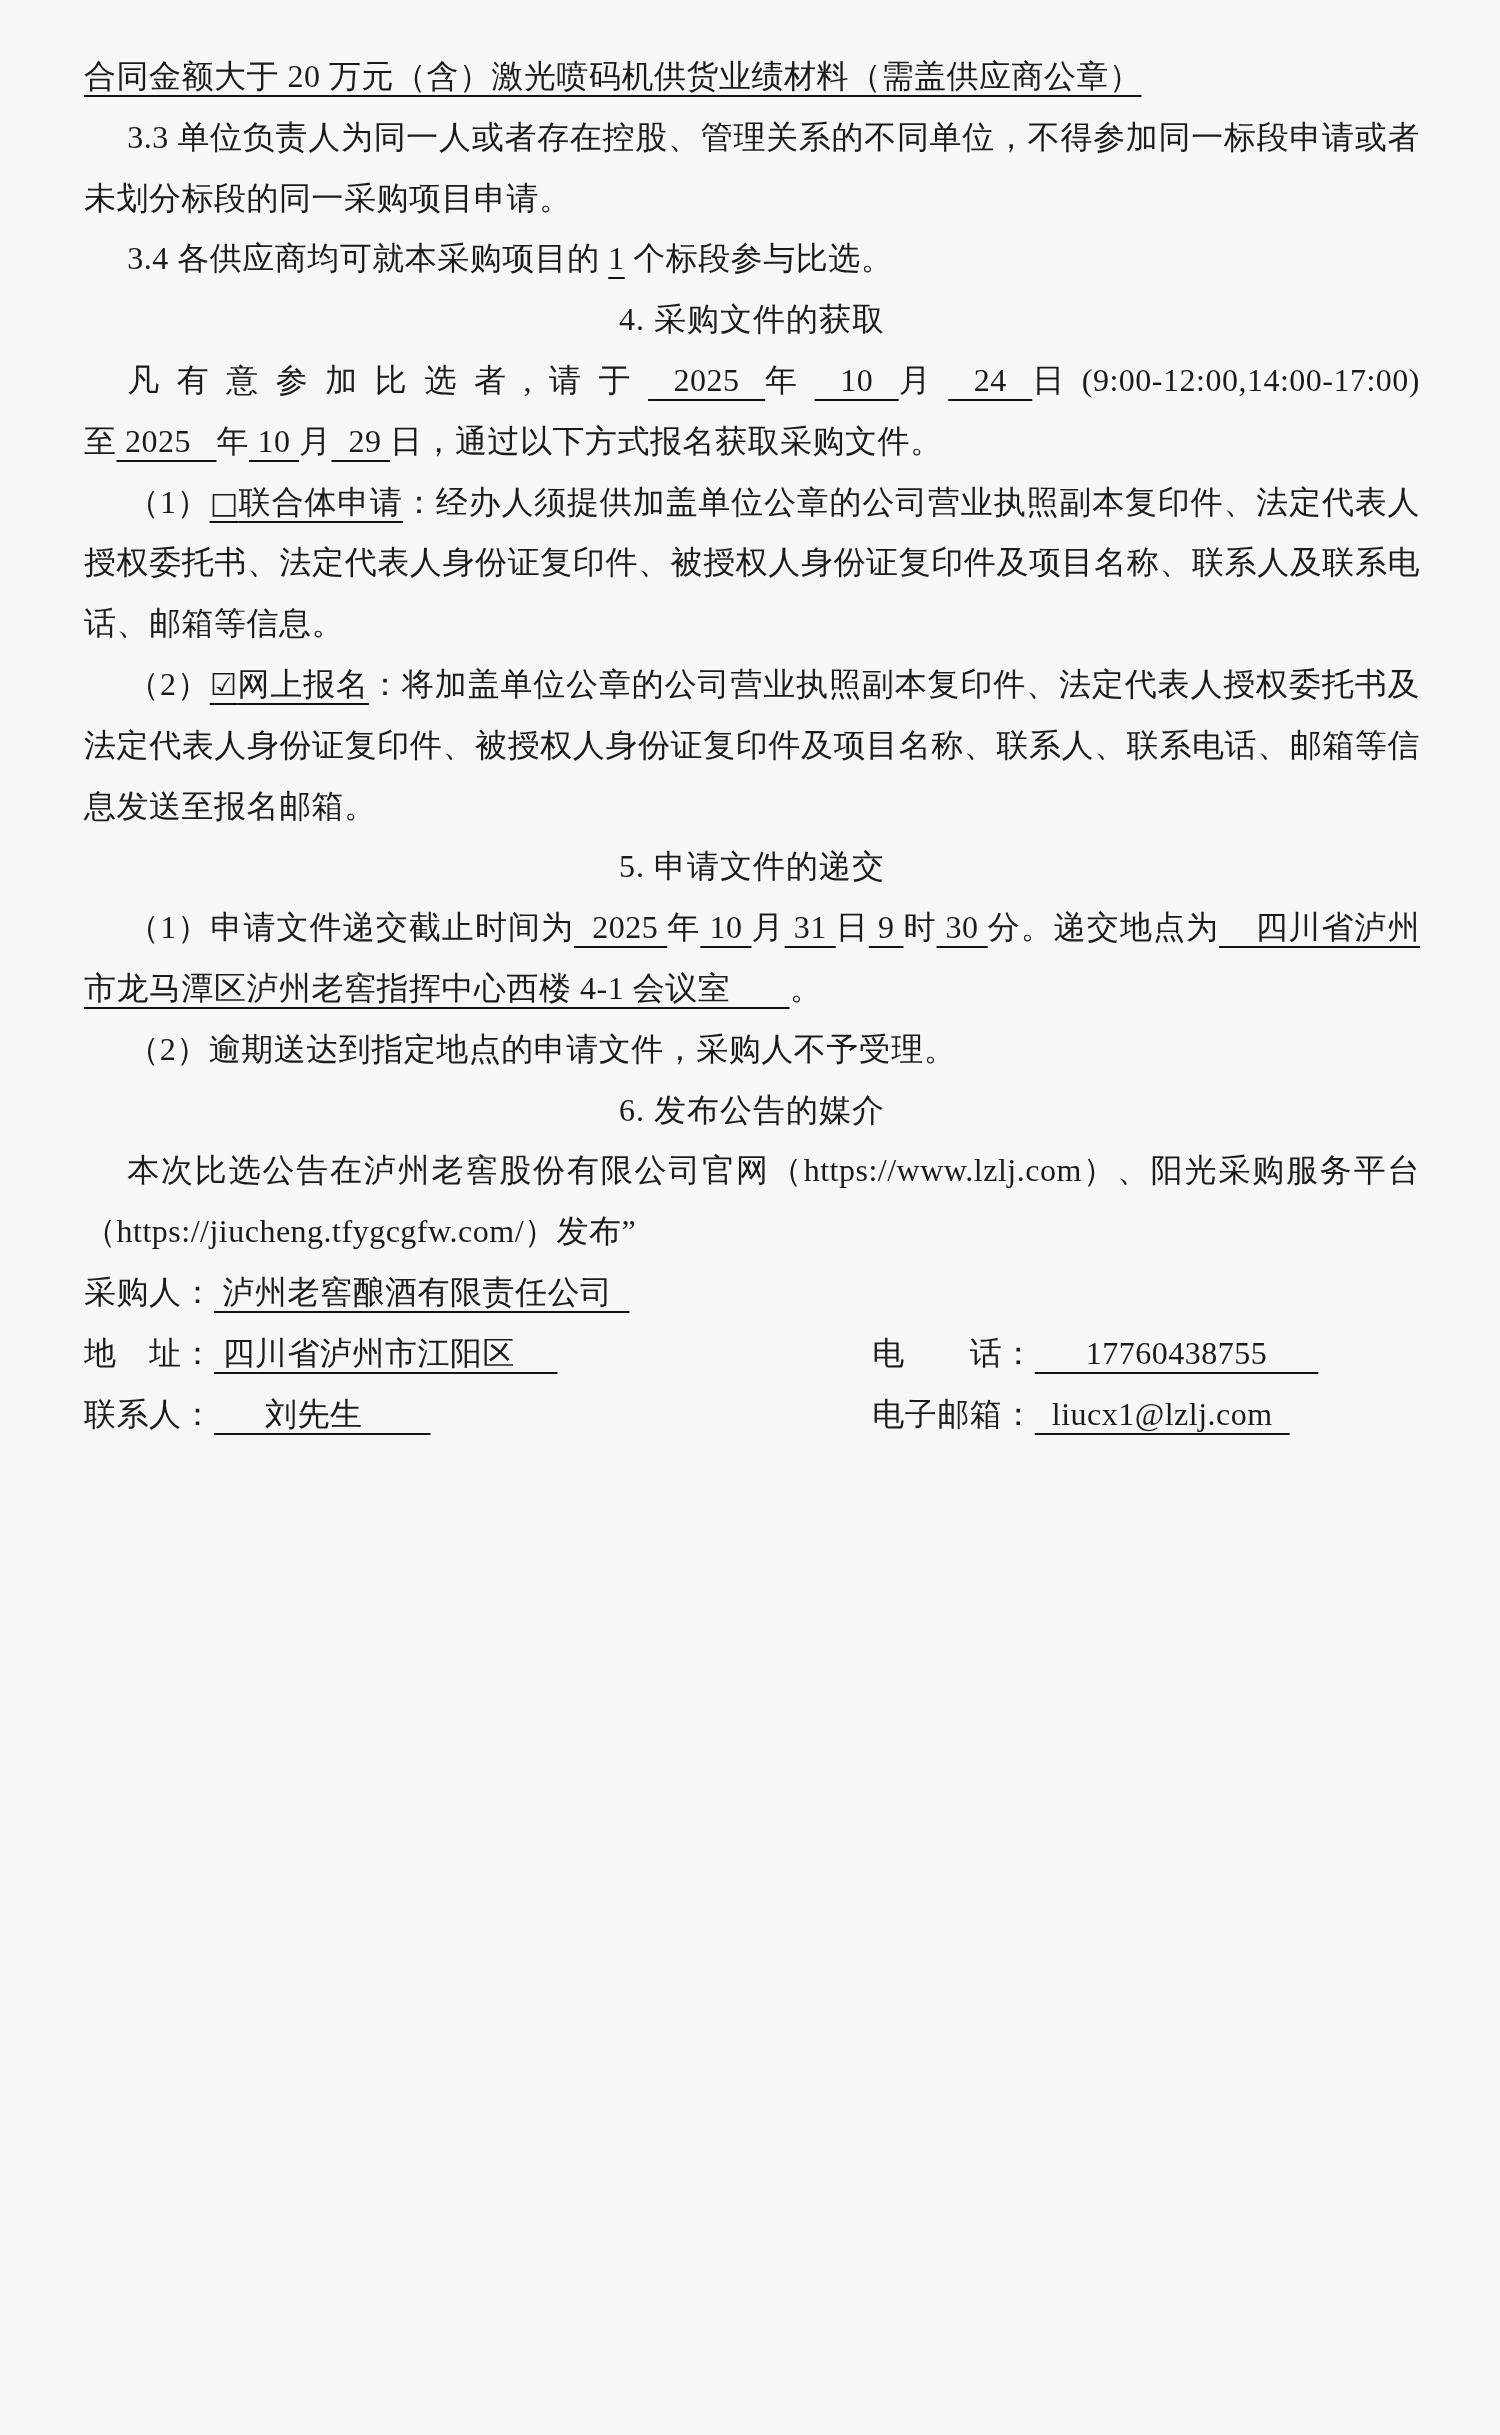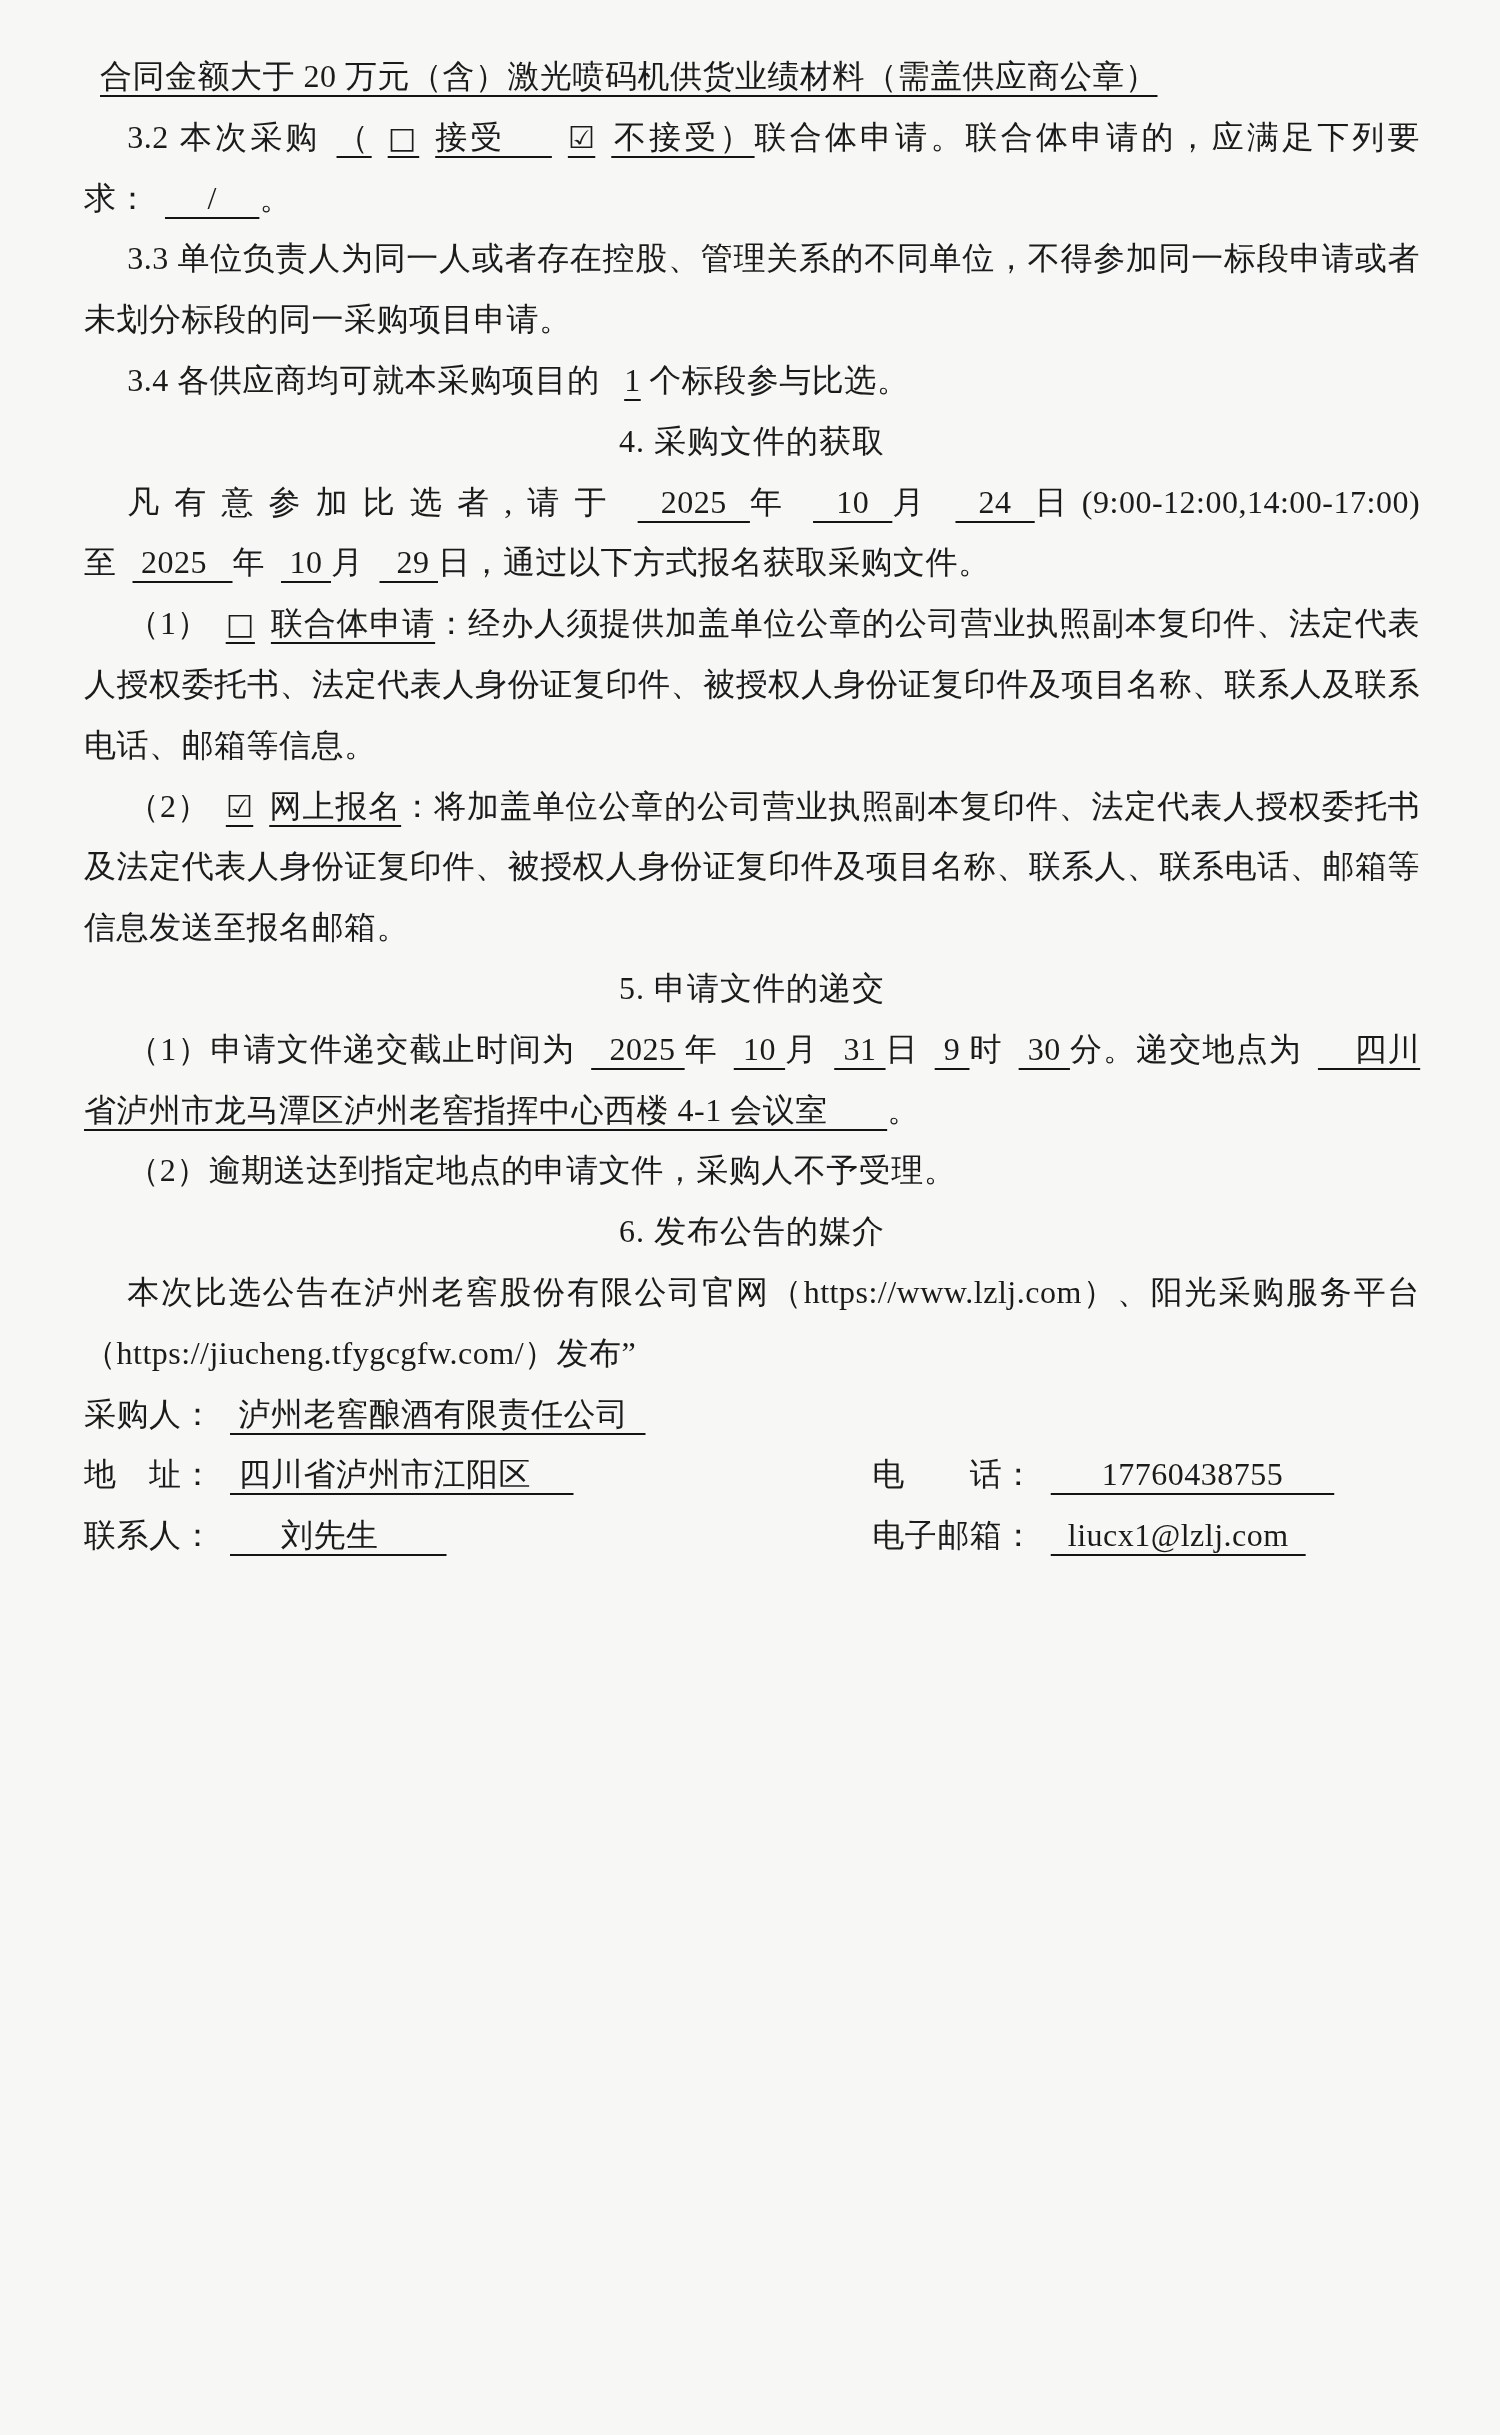--- a/index.html
+++ b/index.html
@@ -34,30 +34,28 @@
     display:flex;
     text-align:left;
   }
   .cell-left{ width:59%; }
   .cell-right{ flex:1; }
   .u{
     text-decoration:underline;
     text-decoration-thickness:2px;
     text-underline-offset:8px;
     text-decoration-color:#141414;
-    margin-left:16px;
   }
   .chk{ font-family:"DejaVu Sans","Liberation Sans",sans-serif; font-size:30px; }
 </style>
 </head>
 <body style="background: rgb(247, 247, 245); color: rgb(27, 27, 27);">
 
 <div class="page">
     <div class="block pcont"><span class="u">合同金额大于 20 万元（含）激光喷码机供货业绩材料（需盖供应商公章） </span></div>
-    <div class="block p"><span class="">3.2 本次采购</span><span class="u">（</span><span class="u chk">□</span><span class="u">接受　 </span><span class="u chk">☑</span><span class="u">不接受）</span><span class="">联合体申请。联合体申请的，应满足下列要求：</span><span class="u">&nbsp;&nbsp;&nbsp;&nbsp;&nbsp;/&nbsp;&nbsp;&nbsp;&nbsp;&nbsp;</span><span class="">。</span></div>
     <div class="block p"><span class="">3.3 单位负责人为同一人或者存在控股、管理关系的不同单位，不得参加同一标段申请或者未划分标段的同一采购项目申请。</span></div>
     <div class="block p"><span class="">3.4 各供应商均可就本采购项目的 </span><span class="u">1</span><span class=""> 个标段参与比选。</span></div>
     <div class="block h"><span class="">4. 采购文件的获取</span></div>
     <div class="block p"><span class="">凡有意参加比选者,请于</span><span class="u">&nbsp;2025&nbsp;</span><span class="">年</span><span class="u">&nbsp;10&nbsp;</span><span class="">月</span><span class="u">&nbsp;24&nbsp;</span><span class="">日(9:00-12:00,14:00-17:00)至</span><span class="u">&nbsp;2025&nbsp;&nbsp;&nbsp;</span><span class="">年</span><span class="u">&nbsp;10&nbsp;</span><span class="">月</span><span class="u">&nbsp;&nbsp;29&nbsp;</span><span class="">日，通过以下方式报名获取采购文件。</span></div>
     <div class="block p"><span class="">（1）</span><span class="u chk">□</span><span class="u">联合体申请</span><span class="">：经办人须提供加盖单位公章的公司营业执照副本复印件、法定代表人授权委托书、法定代表人身份证复印件、被授权人身份证复印件及项目名称、联系人及联系电话、邮箱等信息。</span></div>
     <div class="block p"><span class="">（2）</span><span class="u chk">☑</span><span class="u">网上报名</span><span class="">：将加盖单位公章的公司营业执照副本复印件、法定代表人授权委托书及法定代表人身份证复印件、被授权人身份证复印件及项目名称、联系人、联系电话、邮箱等信息发送至报名邮箱。</span></div>
     <div class="block h"><span class="">5. 申请文件的递交</span></div>
     <div class="block p"><span class="">（1）申请文件递交截止时间为</span><span class="u">&nbsp;&nbsp;2025&nbsp;</span><span class="">年</span><span class="u">&nbsp;10&nbsp;</span><span class="">月</span><span class="u">&nbsp;31&nbsp;</span><span class="">日</span><span class="u">&nbsp;9&nbsp;</span><span class="">时</span><span class="u">&nbsp;30&nbsp;</span><span class="">分。递交地点为</span><span class="u">&nbsp;&nbsp;&nbsp;&nbsp;四川省泸州市龙马潭区泸州老窖指挥中心西楼 4-1 会议室&nbsp;&nbsp;&nbsp;&nbsp;&nbsp;&nbsp;&nbsp;</span><span class="">。</span></div>
     <div class="block p"><span class="">（2）逾期送达到指定地点的申请文件，采购人不予受理。</span></div>
     <div class="block h"><span class="">6. 发布公告的媒介</span></div>

